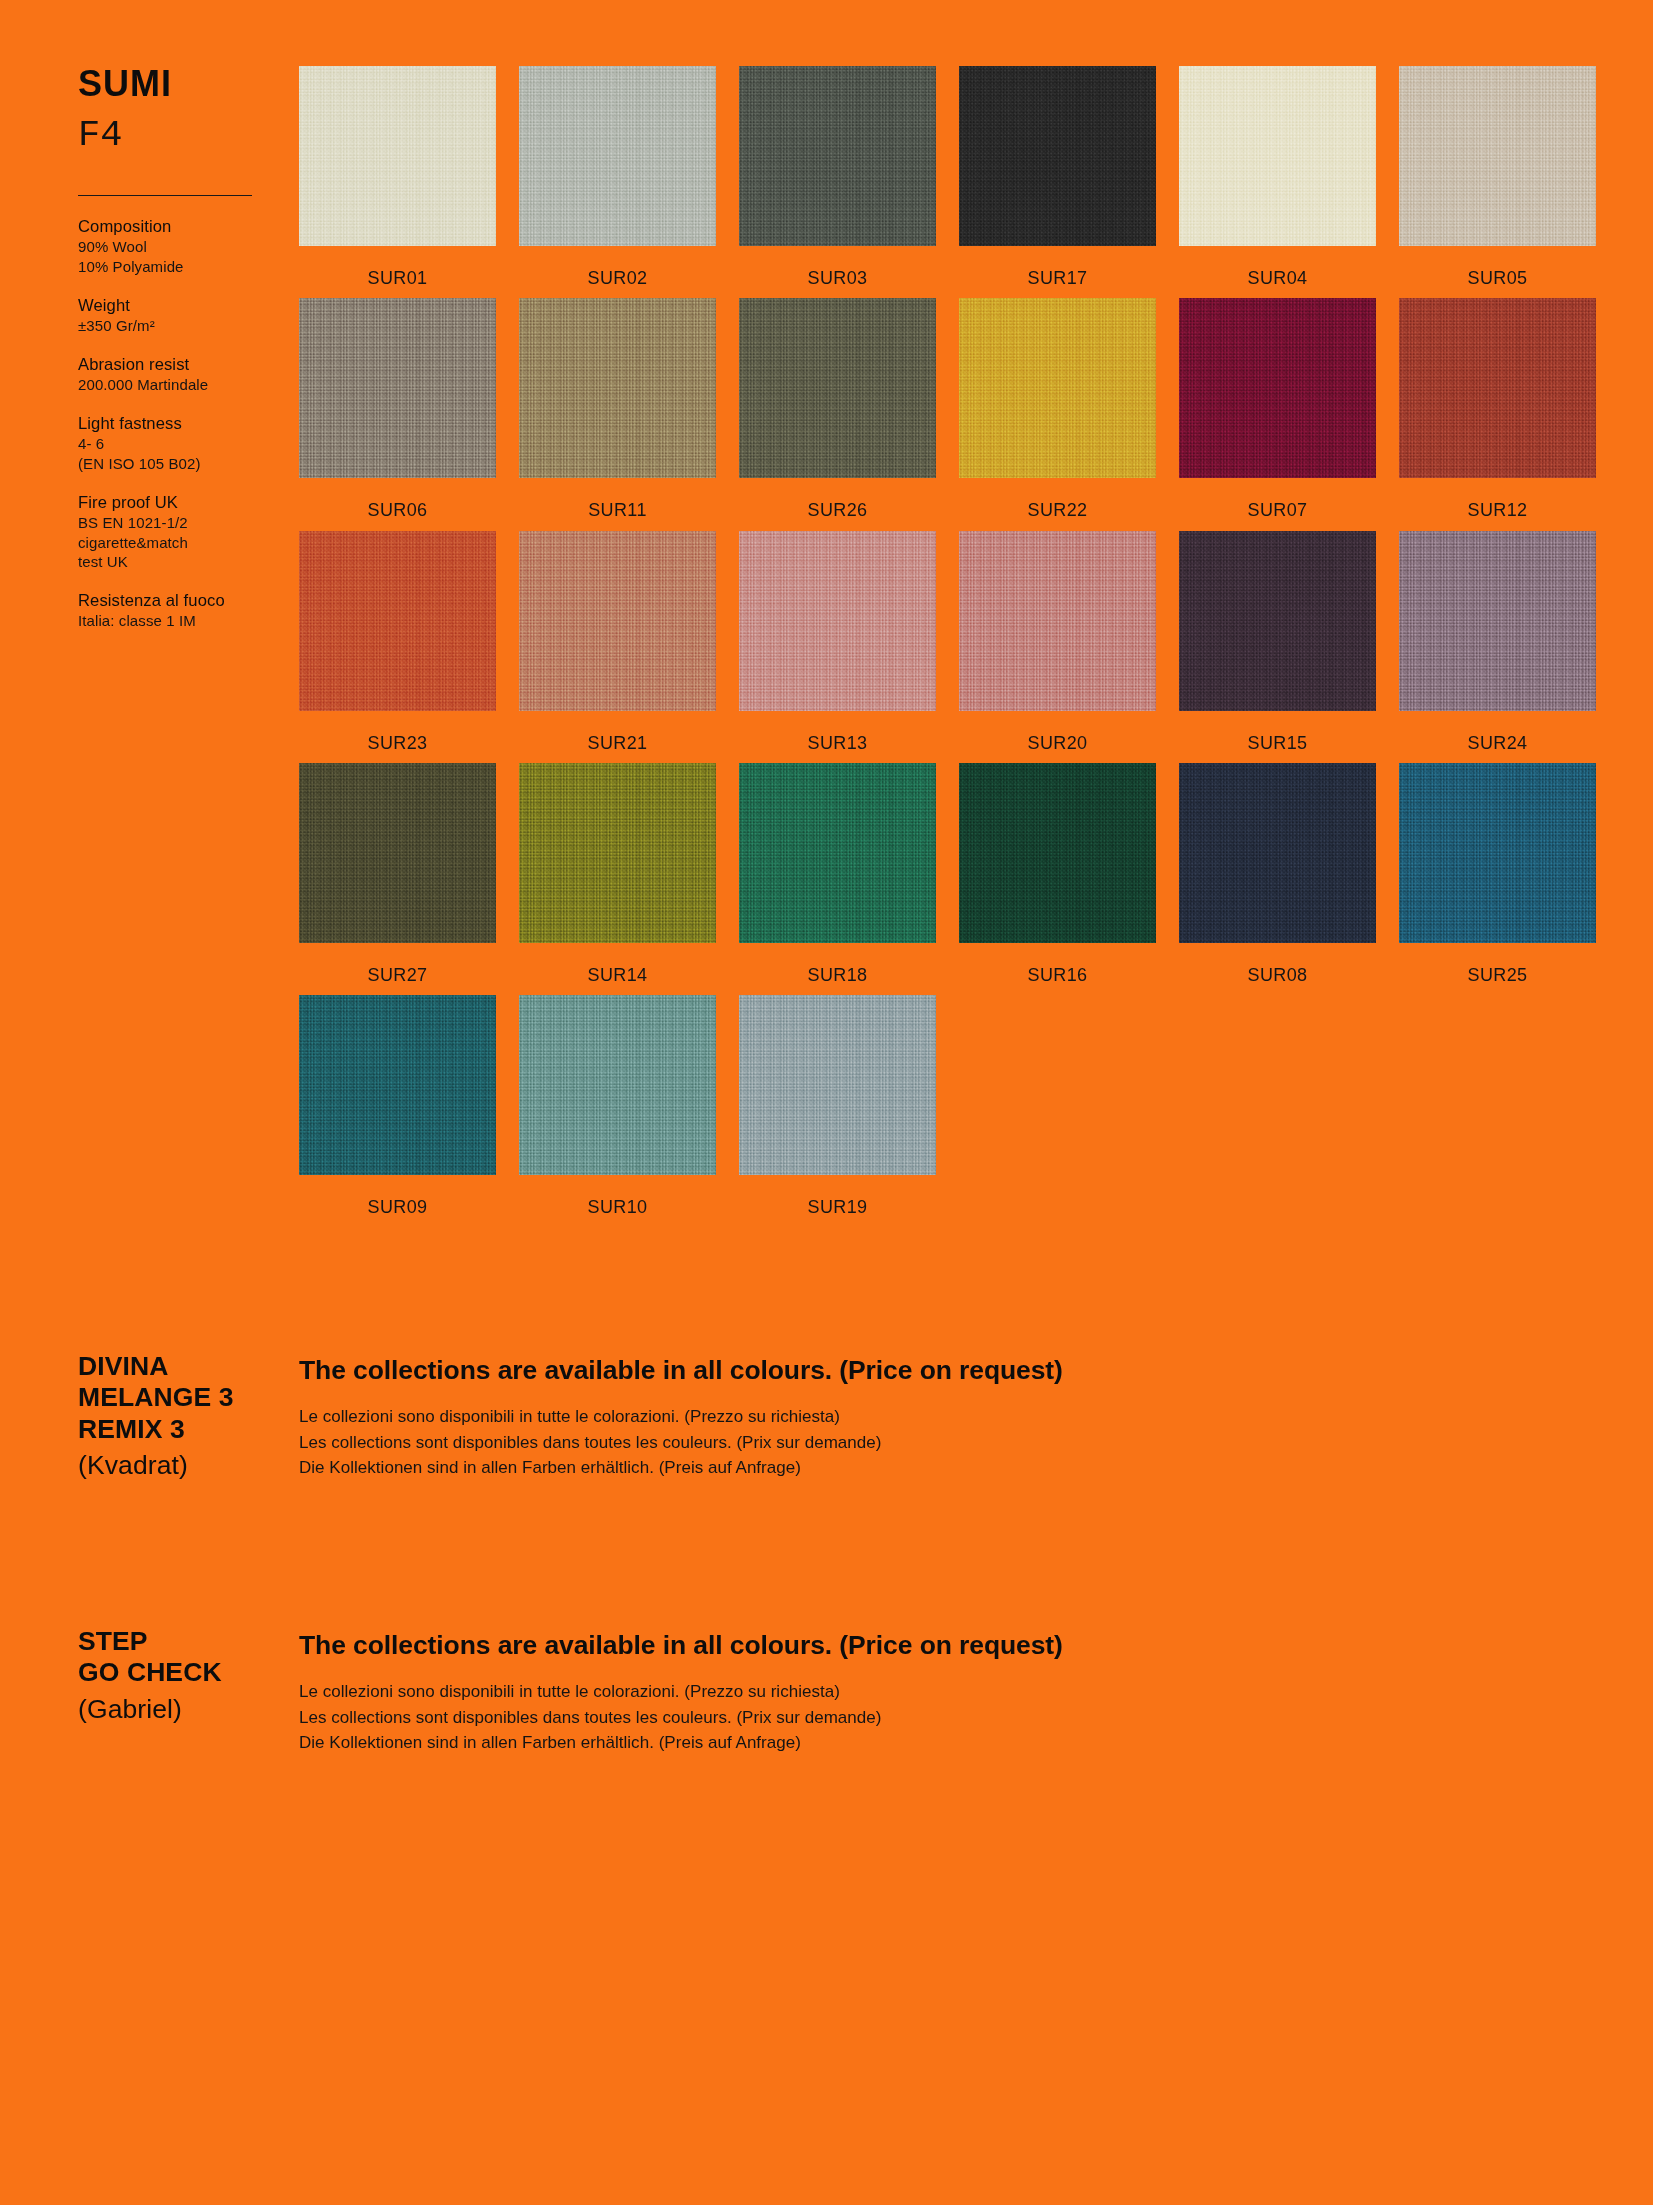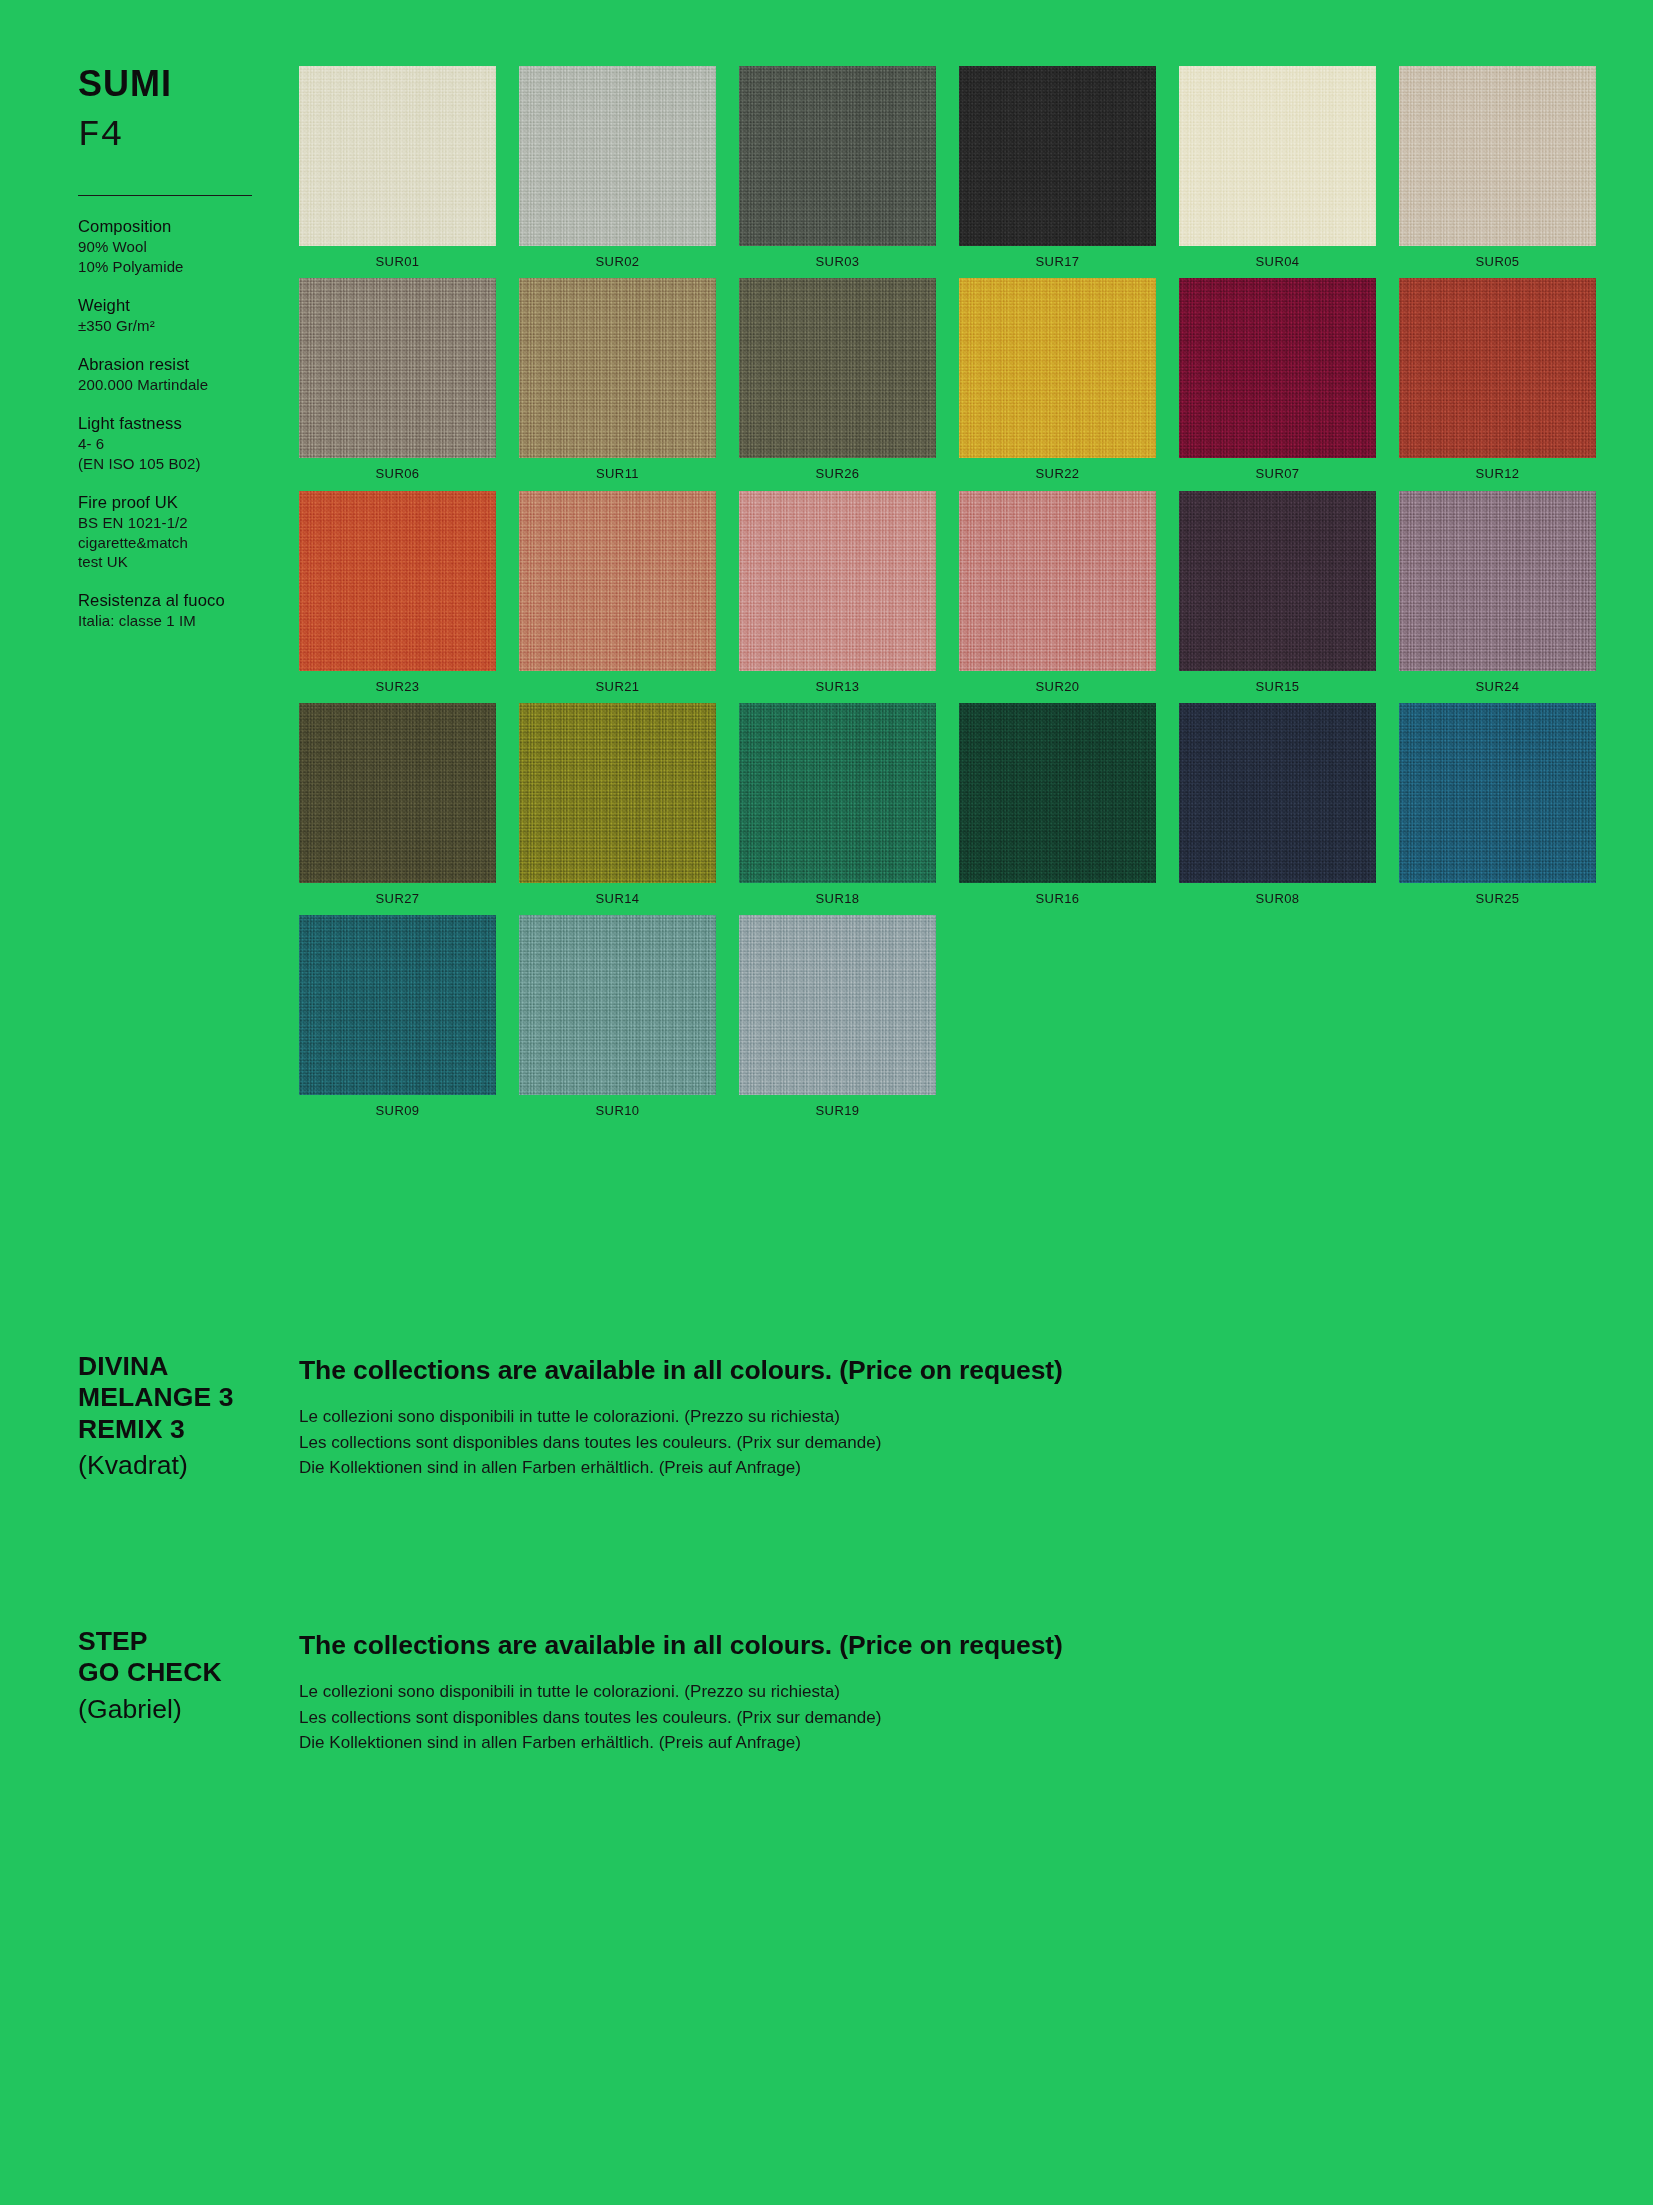--- a/index.html
+++ b/index.html
@@ -10,21 +10,21 @@
     background: #ffffff;
     font-family: "Liberation Sans", sans-serif;
     color: #111111;
     -webkit-font-smoothing: antialiased;
   }
 
   .page {
     position: relative;
     width: 1654px;
     height: 2205px;
-    background: #22c55e;
+    background: #f97316;
   }
 
   
   .spec-col {
     position: absolute;
     left: 78px;
     top: 66px;
     width: 199px;
   }
 
@@ -127,25 +127,25 @@
       repeating-linear-gradient(-45deg,
         rgba(0,0,0,0.05) 0px, rgba(0,0,0,0.05) 1.3px,
         rgba(255,255,255,0.05) 1.3px, rgba(255,255,255,0.05) 2.6px);
     mix-blend-mode: soft-light;
     opacity: 0.9;
   }
 
   .chip-label {
     display: block;
     text-align: center;
-    font-size: 13px;
+    font-size: 18px;
     font-weight: 400;
     color: #151515;
     letter-spacing: 0.4px;
-    padding-top: 8px;
+    padding-top: 22px;
   }
 
   
   .note {
     position: absolute;
     left: 78px;
     width: 1457px;
   }
 
   .note-a { top: 1351px; }

